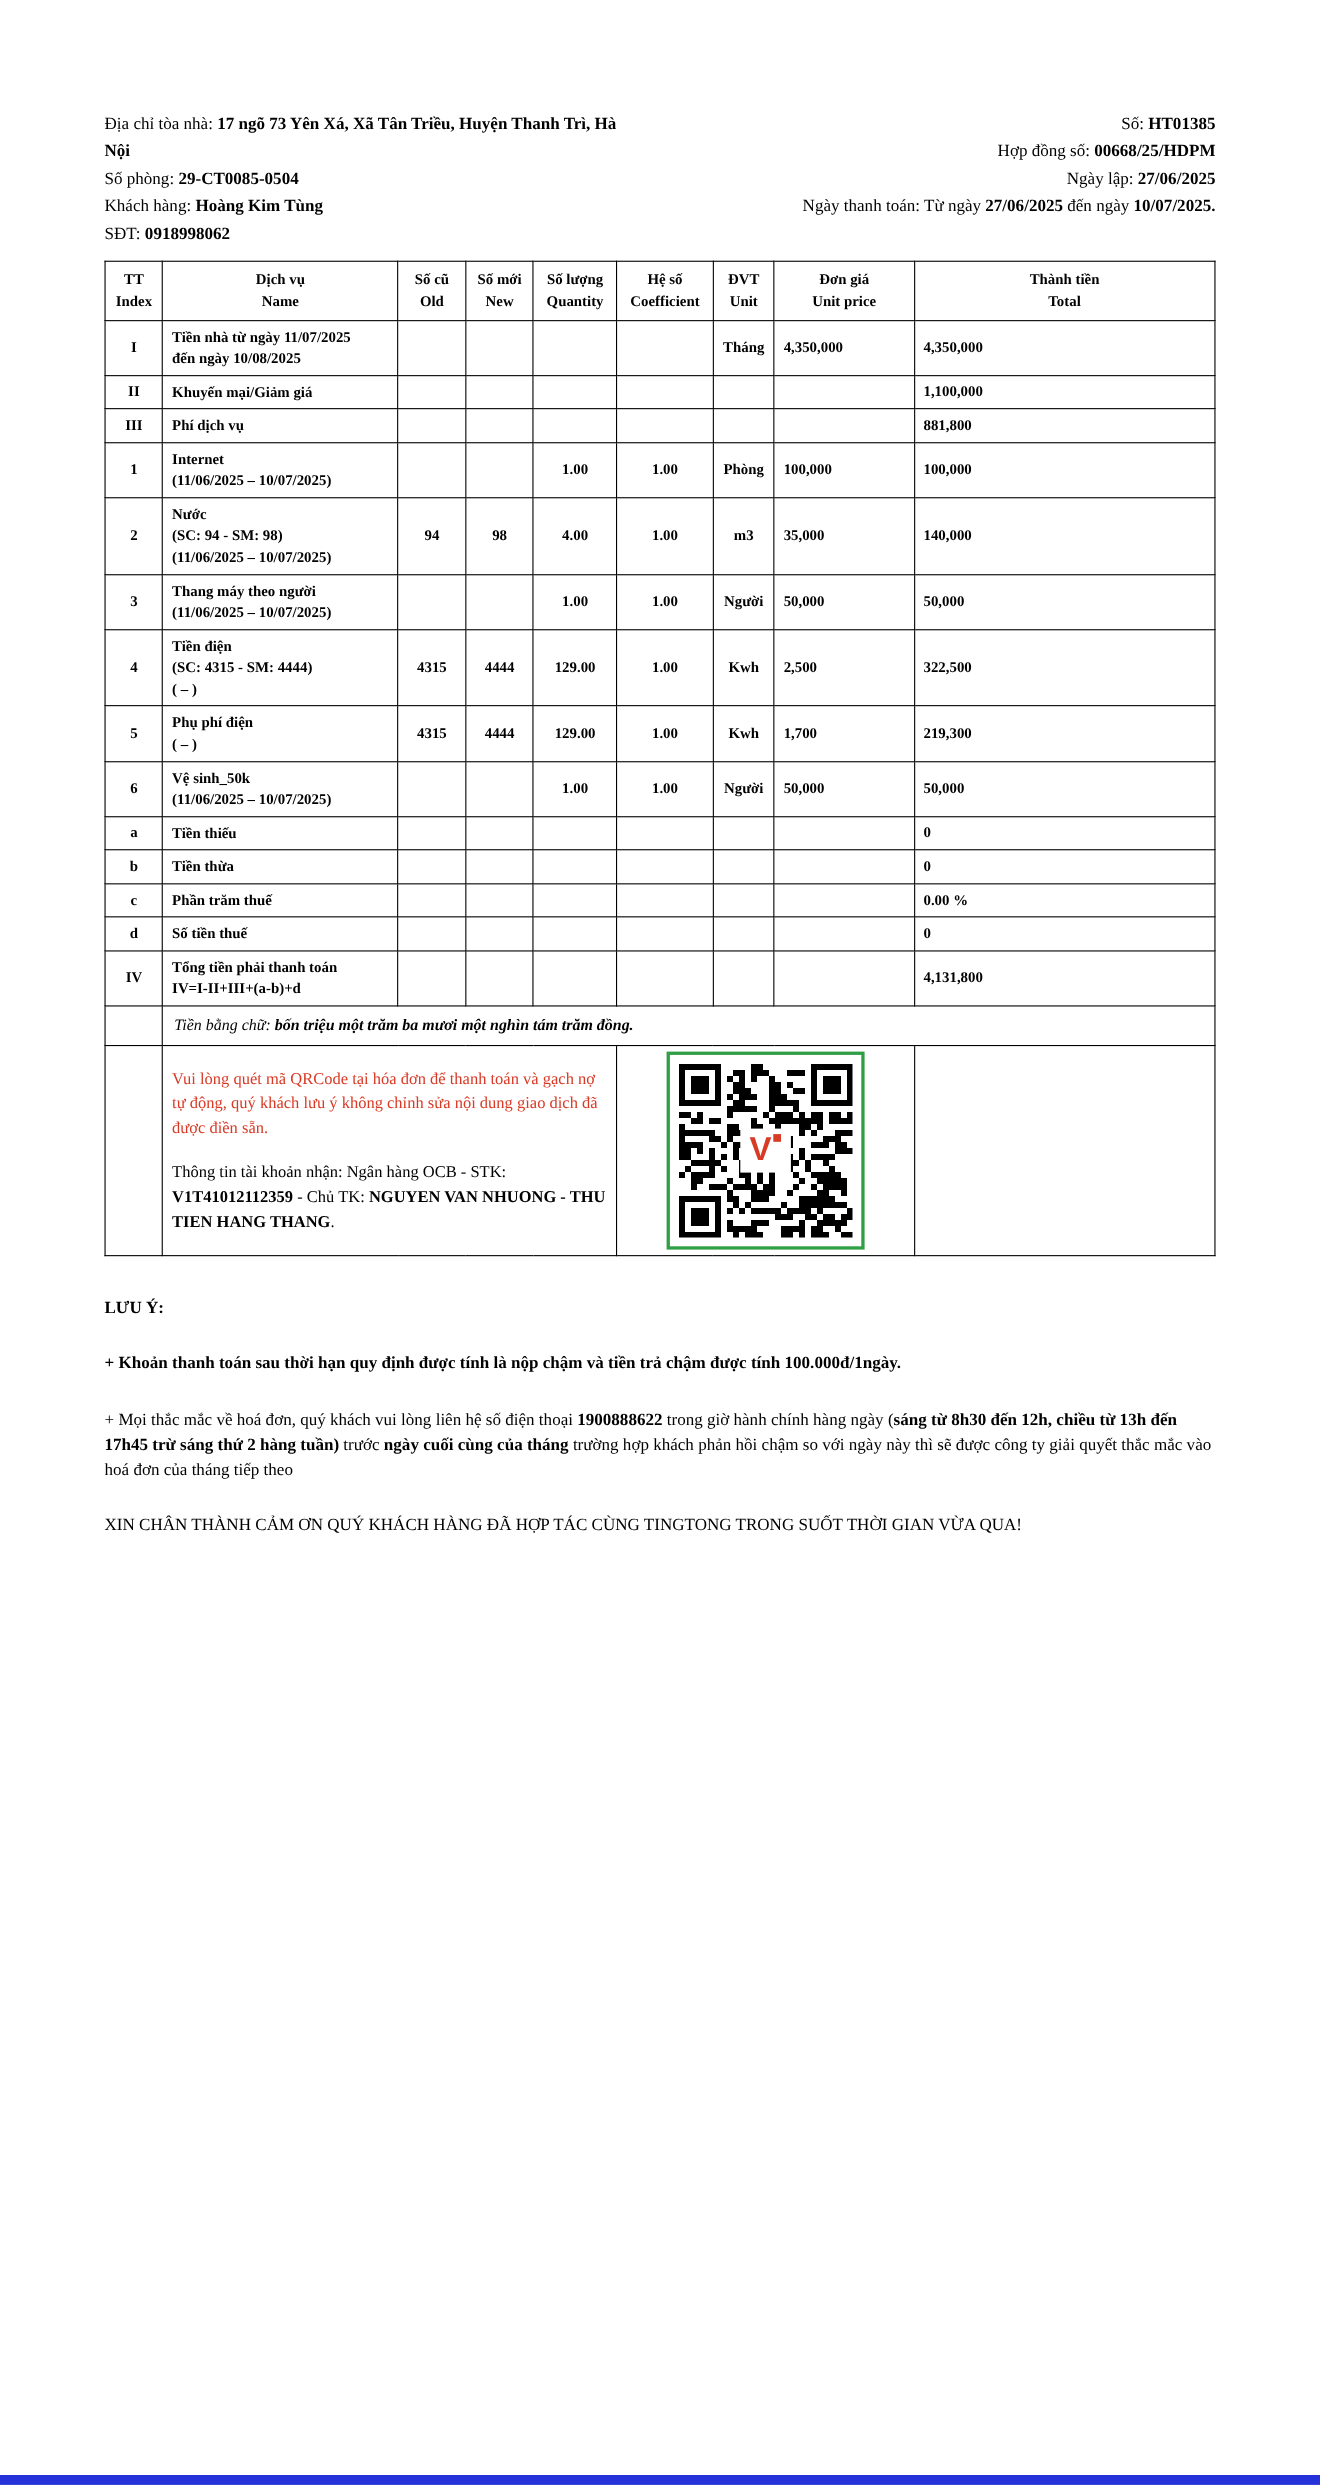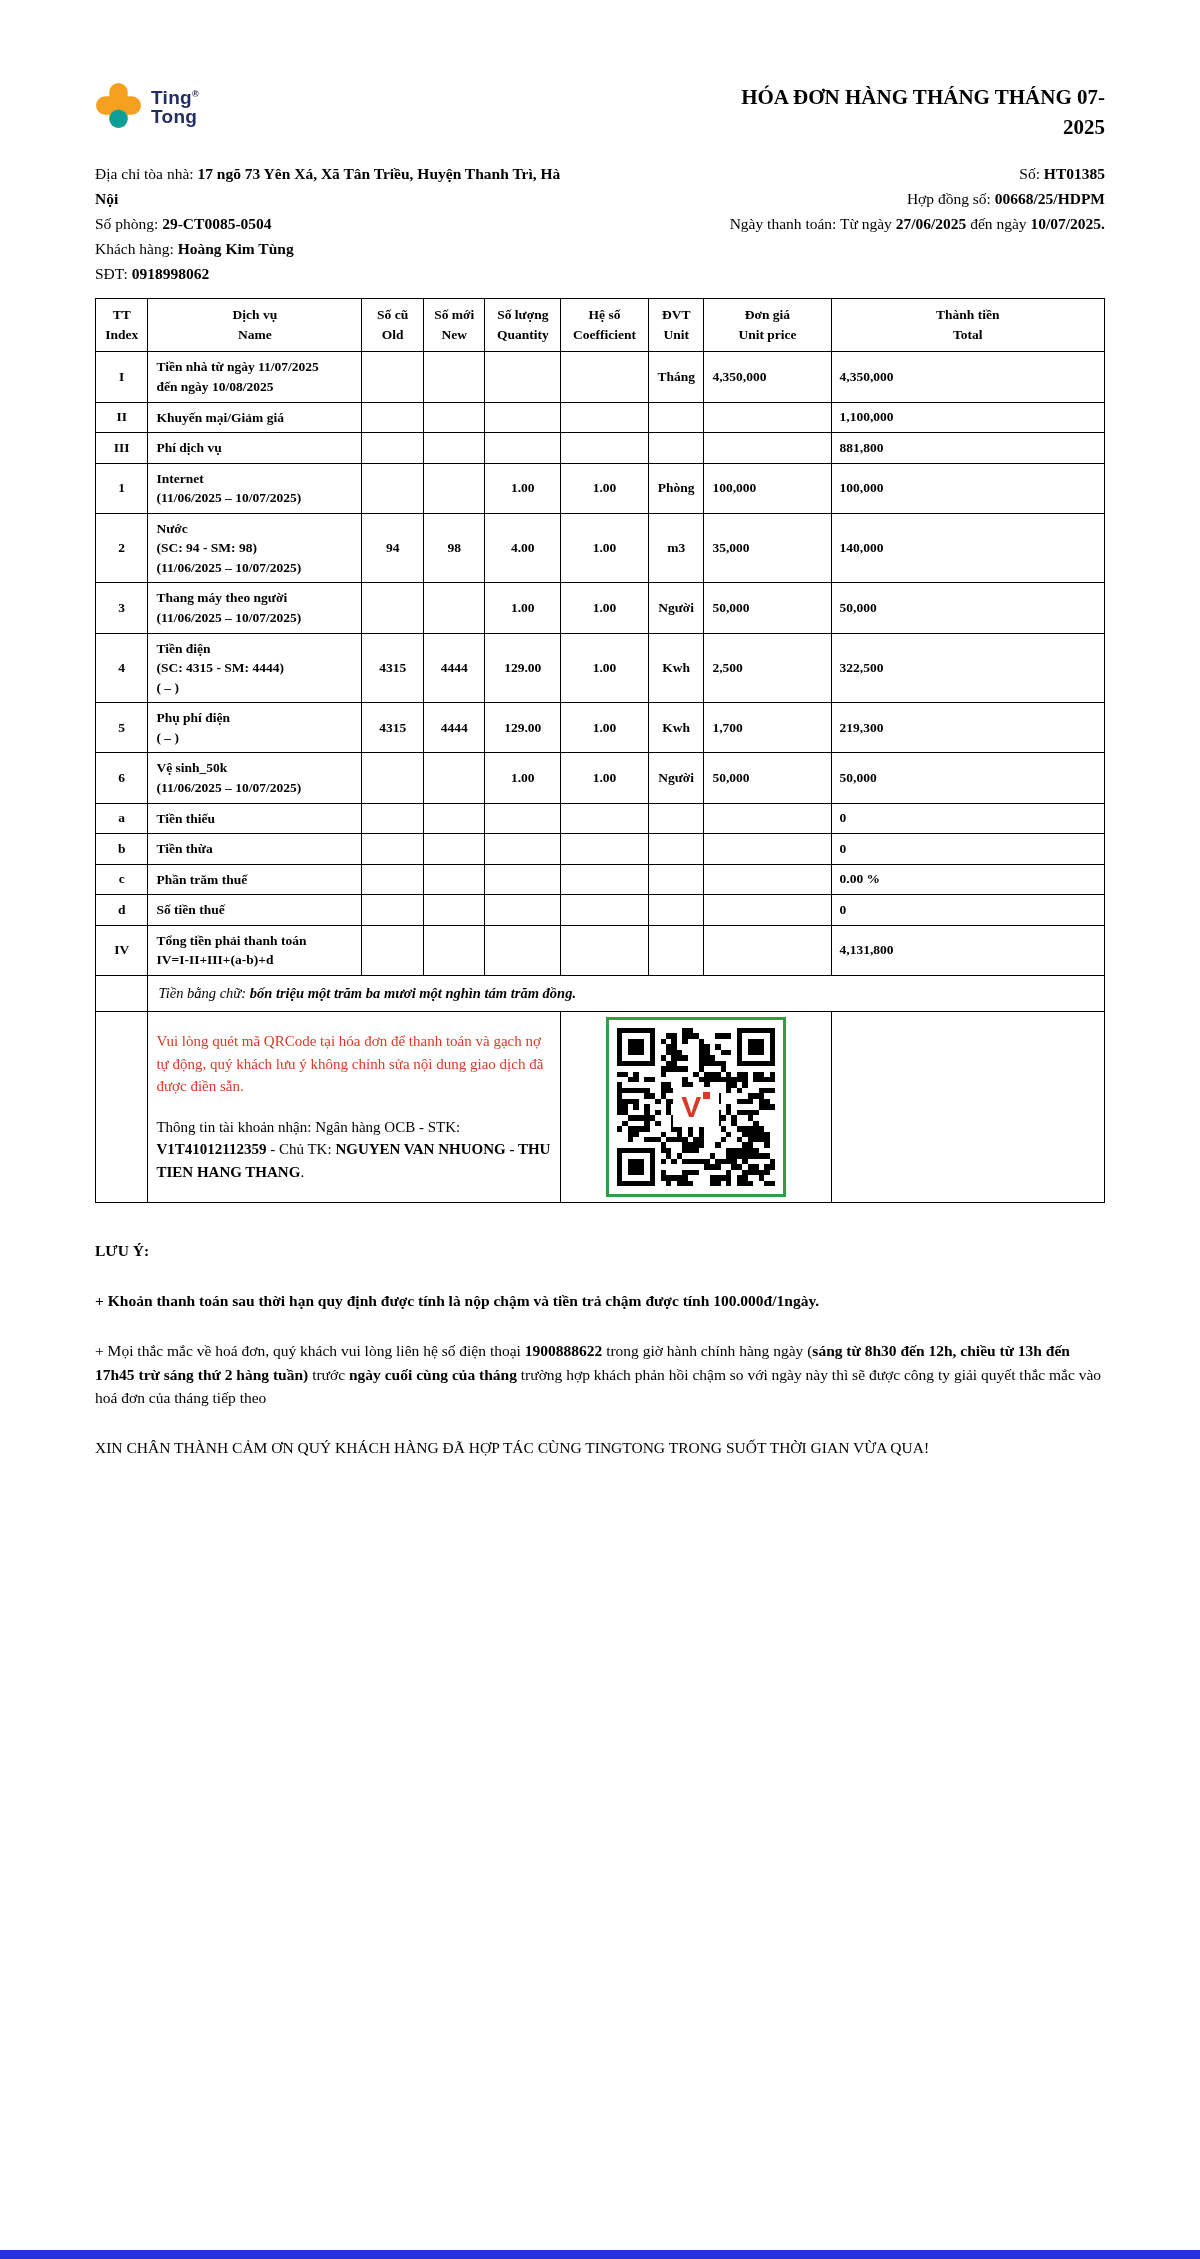--- a/index.html
+++ b/index.html
@@ -72,48 +72,32 @@
   .thanks { font-weight:normal; }
 
   .bottom-bar { position:absolute; bottom:0; left:0; width:100%; height:9px; background:var(--bottom-bar-blue,#2532d9); }
 </style>
 </head>
 <body>
 
 <div class="page">
   <div class="content">
 
-    <header class="top">
-      <div class="brand">
-        <svg class="brand-icon" width="47" height="47" viewBox="0 0 46 46" xmlns="http://www.w3.org/2000/svg">
-          <rect x="14" y="1" width="18" height="44" rx="9" fill="var(--brand-orange,#f5a01e)"></rect>
-          <rect x="1" y="14" width="44" height="18" rx="9" fill="var(--brand-orange,#f5a01e)"></rect>
-          <rect x="14" y="27" width="18" height="18" rx="9" fill="var(--brand-teal,#0b9f97)"></rect>
-        </svg>
-        <div class="brand-text">
-          <div class="brand-line"><span>Ting</span><sup class="reg">®</sup></div>
-          <div class="brand-line">Tong</div>
-        </div>
-      </div>
-      <h1 class="title">
-        <span>HÓA ĐƠN HÀNG THÁNG THÁNG 07-</span><br>
-        <span>2025</span>
-      </h1>
-    </header>
 
     <section class="info">
       <div class="info-left">
         <p><span>Địa chỉ tòa nhà: </span><span class="b">17 ngõ 73 Yên Xá, Xã Tân Triều, Huyện Thanh Trì, Hà Nội</span></p>
         <p><span>Số phòng: </span><span class="b">29-CT0085-0504</span></p>
         <p><span>Khách hàng: </span><span class="b">Hoàng Kim Tùng</span></p>
         <p><span>SĐT: </span><span class="b">0918998062</span></p>
       </div>
       <div class="info-right">
         <p><span>Số: </span><span class="b">HT01385</span></p>
         <p><span>Hợp đồng số: </span><span class="b">00668/25/HDPM</span></p>
+        <p><span>Ngày lập: </span><span class="b">27/06/2025</span></p>
         <p><span>Ngày thanh toán: Từ ngày </span><span class="b">27/06/2025</span><span> đến ngày </span><span class="b">10/07/2025.</span></p>
       </div>
     </section>
 
     <table class="inv">
       <colgroup>
         <col style="width:5.2%">
           <col style="width:21.2%">
           <col style="width:6.1%">
           <col style="width:6.1%">

